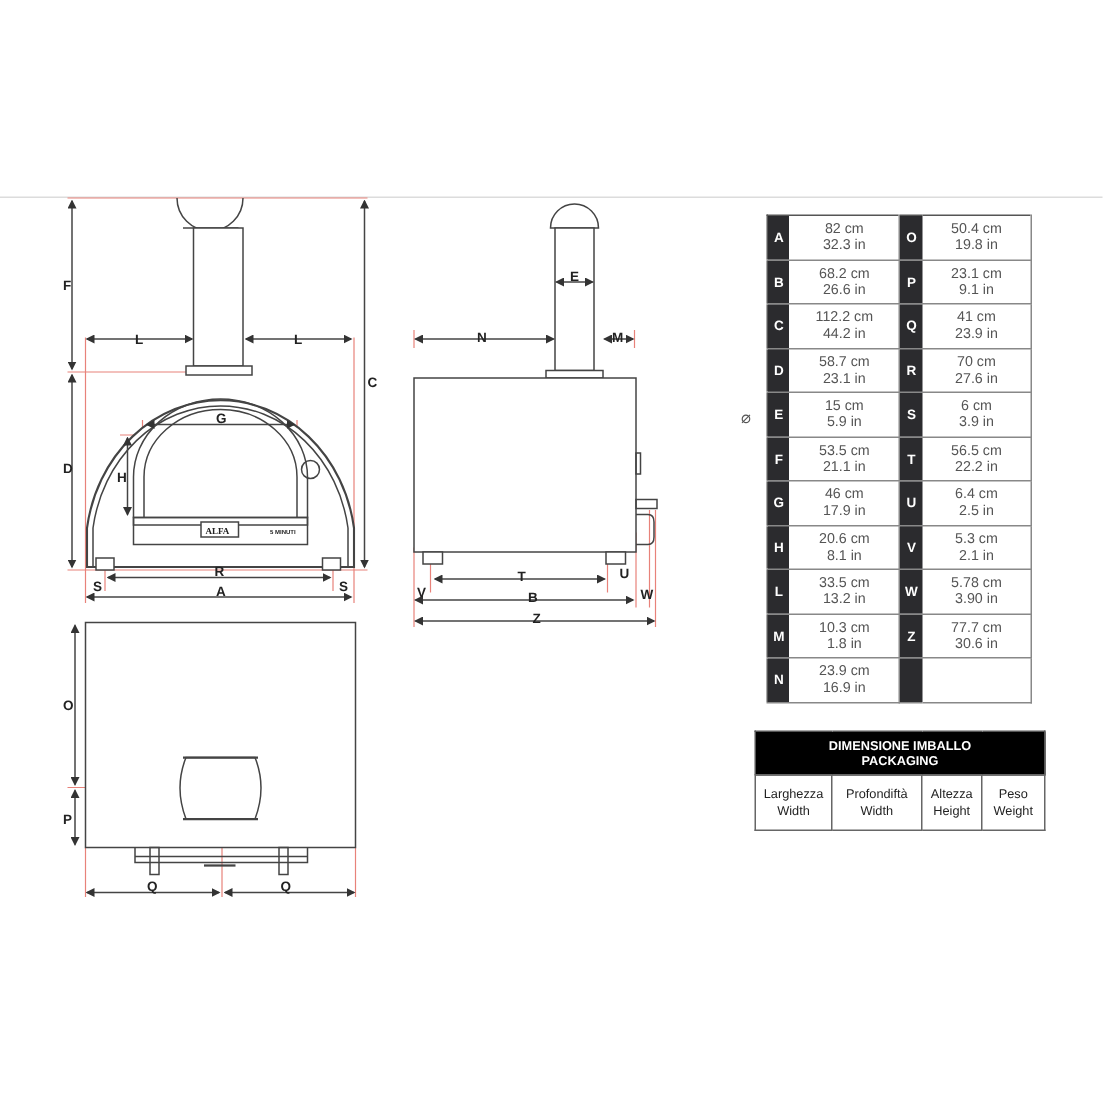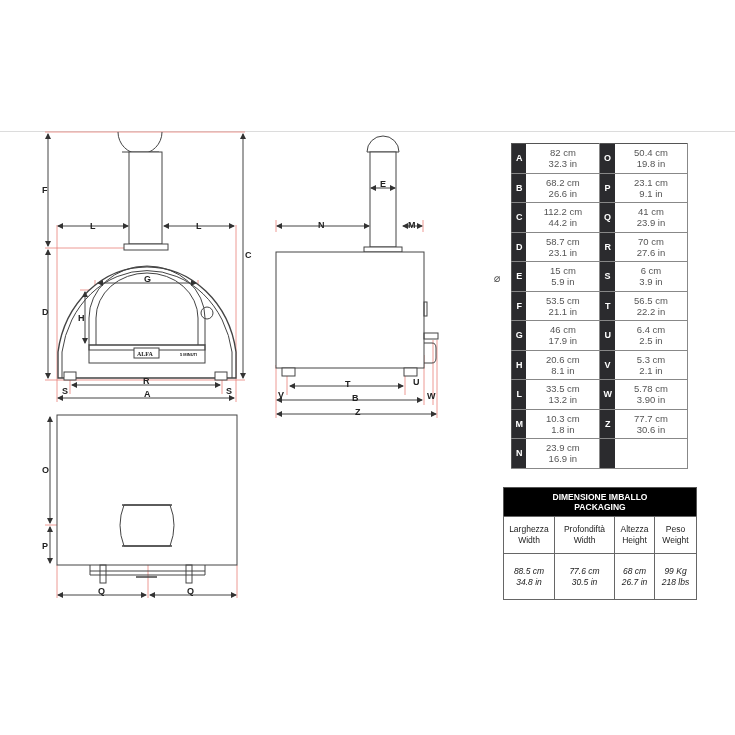--- a/index.html
+++ b/index.html
@@ -326,32 +326,14 @@
         </td>
       <td class="hdr" style="width:39px">
           <span>Altezza</span>
           <span>Height</span>
         </td>
       <td class="hdr">
           <span>Peso</span>
           <span>Weight</span>
         </td>
     </tr>
-    <tr>
-      <td class="v">
-          <span>88.5 cm</span>
-          <span>34.8 in</span>
-        </td>
-      <td class="v">
-          <span>77.6 cm</span>
-          <span>30.5 in</span>
-        </td>
-      <td class="v">
-          <span>68 cm</span>
-          <span>26.7 in</span>
-        </td>
-      <td class="v">
-          <span>99 Kg</span>
-          <span>218 lbs</span>
-        </td>
-    </tr>
   </tbody>
 </table>
 
 </body></html>

